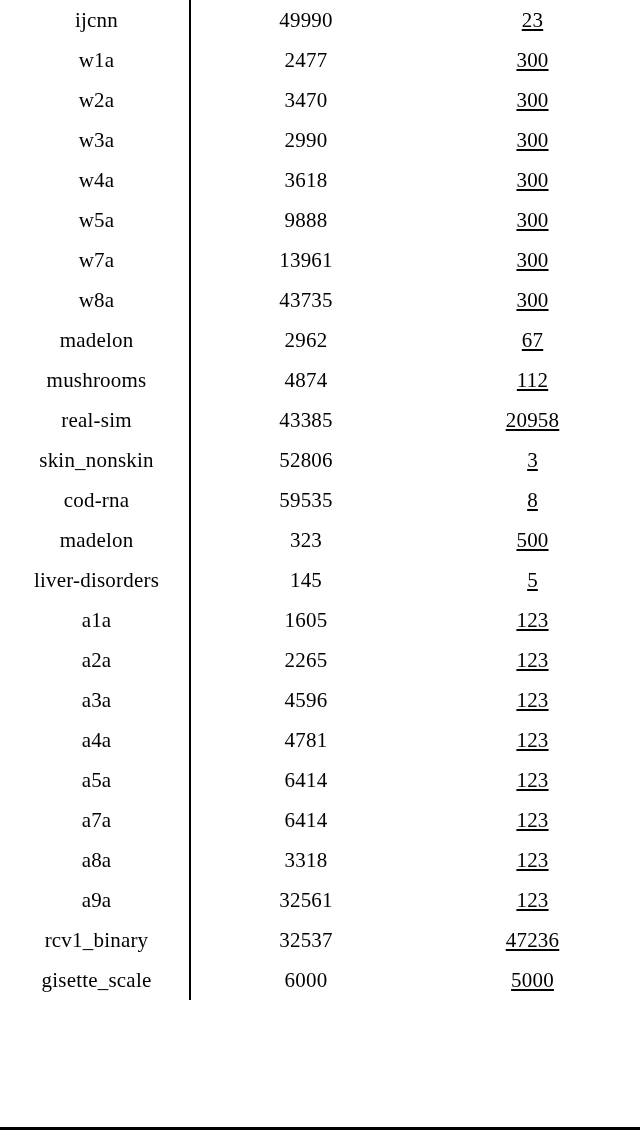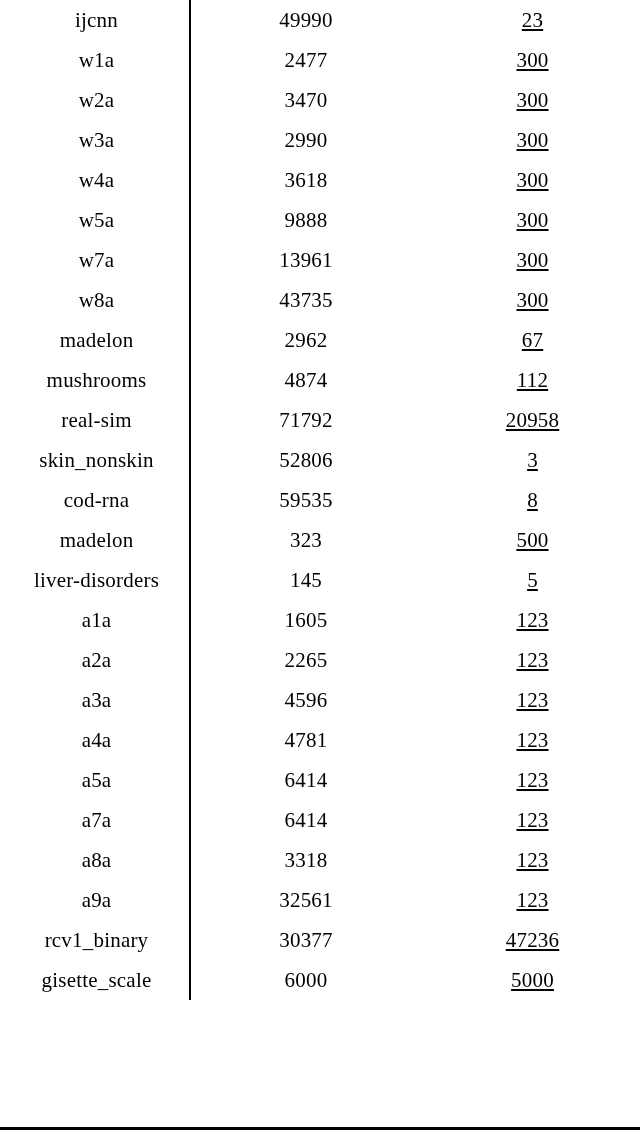--- a/index.html
+++ b/index.html
@@ -111,21 +111,21 @@
             <td class="col-instances">2962</td>
             <td class="col-features">67</td>
           </tr>
           <tr>
             <td class="col-name">mushrooms</td>
             <td class="col-instances">4874</td>
             <td class="col-features">112</td>
           </tr>
           <tr>
             <td class="col-name">real-sim</td>
-            <td class="col-instances">71792</td>
+            <td class="col-instances">43385</td>
             <td class="col-features">20958</td>
           </tr>
           <tr>
             <td class="col-name">skin_nonskin</td>
             <td class="col-instances">52806</td>
             <td class="col-features">3</td>
           </tr>
           <tr>
             <td class="col-name">cod-rna</td>
             <td class="col-instances">59535</td>
@@ -176,21 +176,21 @@
             <td class="col-instances">3318</td>
             <td class="col-features">123</td>
           </tr>
           <tr>
             <td class="col-name">a9a</td>
             <td class="col-instances">32561</td>
             <td class="col-features">123</td>
           </tr>
           <tr>
             <td class="col-name">rcv1_binary</td>
-            <td class="col-instances">30377</td>
+            <td class="col-instances">32537</td>
             <td class="col-features">47236</td>
           </tr>
           <tr>
             <td class="col-name">gisette_scale</td>
             <td class="col-instances">6000</td>
             <td class="col-features">5000</td>
           </tr>
         </tbody>
     </table>
   </div>

